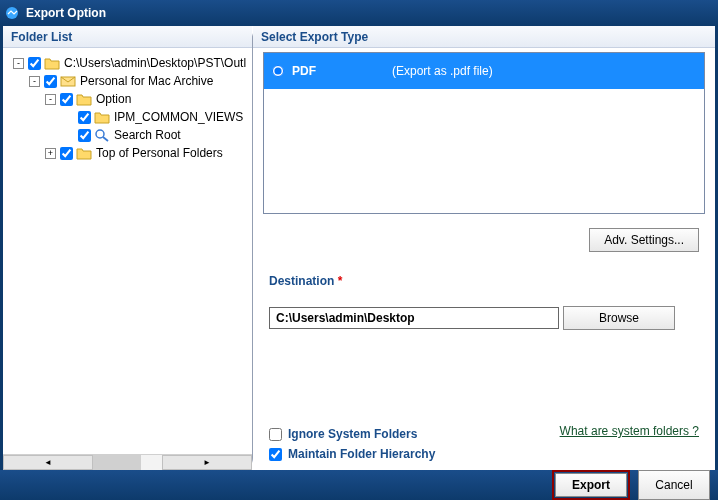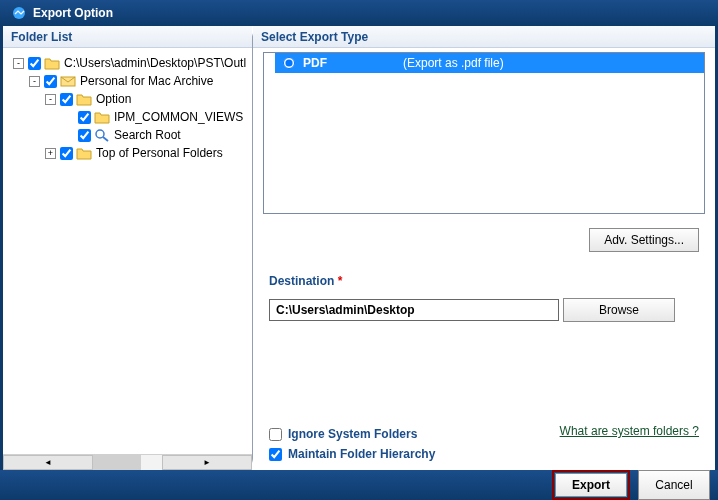--- a/index.html
+++ b/index.html
@@ -11,21 +11,21 @@
     height: 500px;
     overflow: hidden;
     color: #000;
   }
   .titlebar {
     height: 26px;
     background: linear-gradient(#1a4d8a, #0d3a6b);
     color: #fff;
     display: flex;
     align-items: center;
-    padding: 0 11px;
+    padding: 0 4px;
     font-weight: bold;
   }
   .titlebar .app-icon {
     width: 16px; height: 16px; margin-right: 6px;
     display: inline-flex; align-items: center; justify-content: center;
   }
   .body-area {
     position: absolute;
     top: 26px; left: 3px; right: 3px; bottom: 30px;
     background: #fff;
@@ -107,25 +107,24 @@
   .export-list {
     margin: 4px 10px 4px 10px;
     height: 162px;
     border: 1px solid #7a8aa6;
     background: #fff;
     overflow: hidden;
   }
   .export-row {
     display: flex;
     align-items: center;
-    height: 20px;
+    height: 36px;
     background: #1a8cff;
     color: #fff;
     font-size: 12px;
-    margin-left: 11px;
   }
   .export-row .radio {
     width: 12px; height: 12px;
     margin: 0 8px;
   }
   .export-row .fmt { width: 100px; font-weight: bold; }
   .export-row .desc { }
 
   .adv-row {
     display: flex;
@@ -138,21 +137,21 @@
     padding: 4px 14px;
     font-family: inherit;
     font-size: 12px;
     cursor: pointer;
     min-width: 90px;
   }
 
   .dest-block { padding: 18px 16px 4px 16px; }
   .dest-label { color: #1a4d8a; font-weight: bold; }
   .dest-label .star { color: #d00; }
-  .dest-row { display:flex; gap:4px; margin-top:10px; align-items:center; }
+  .dest-row { display:flex; gap:4px; margin-top:18px; align-items:center; }
   .dest-input {
     flex: 0 0 290px;
     height: 22px;
     border: 1px solid #666;
     padding: 2px 6px;
     font-family: inherit;
     font-size: 12px;
     font-weight: bold;
   }
   .browse-btn { width: 112px; }

